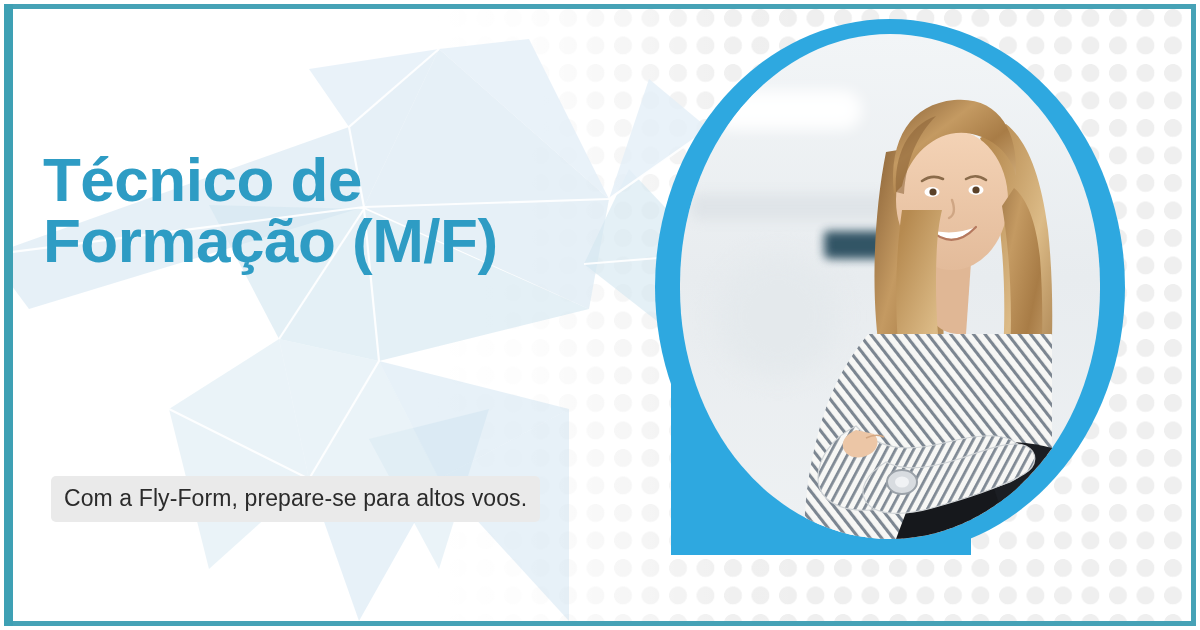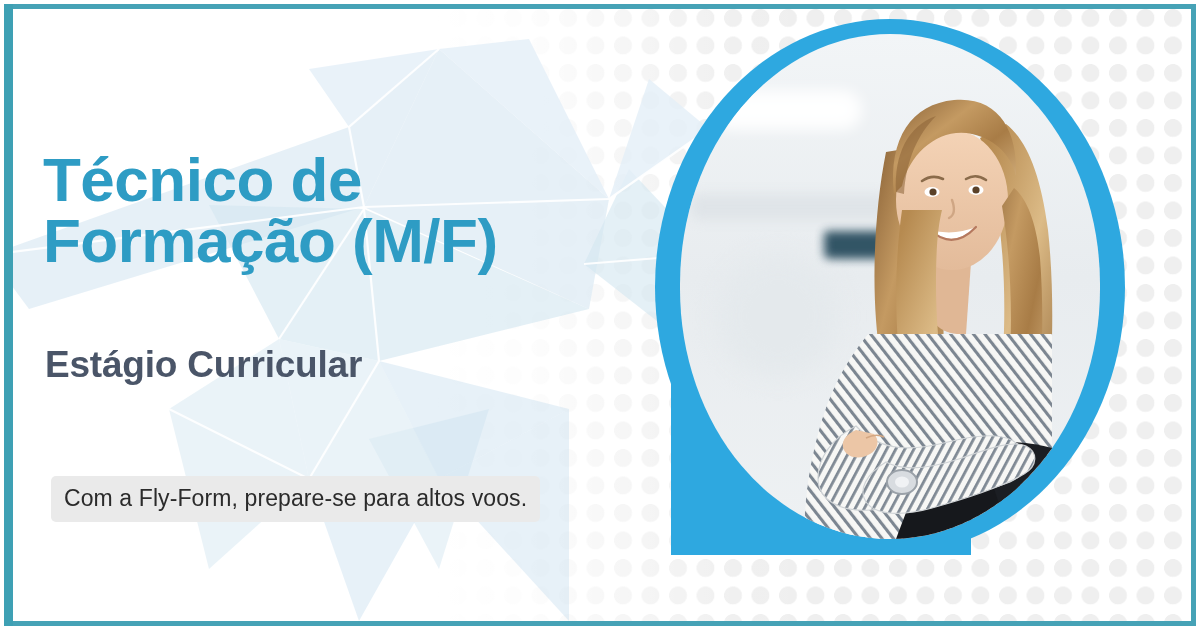--- a/index.html
+++ b/index.html
@@ -238,21 +238,20 @@
         <path d="M270,330 L355,200"></path>
         <path d="M160,400 L300,470 L430,470"></path>
         <path d="M575,255 L700,245"></path>
         <path d="M600,190 L700,120"></path>
       </g>
     </svg>
 
     <div class="text-col">
       <h1 class="headline">Técnico de
 Formação (M/F)</h1>
-      <h2 class="subhead">Estágio Curricular</h2>
       <div class="tagline-wrap">
         <span class="tagline">Com a Fly-Form, prepare-se para altos voos.</span>
       </div>
     </div>
 
     <div class="portrait-block">
 
       <svg class="portrait-svg" width="538" height="612" viewBox="0 0 538 612">
         <defs>
           <mask id="ringHole">

